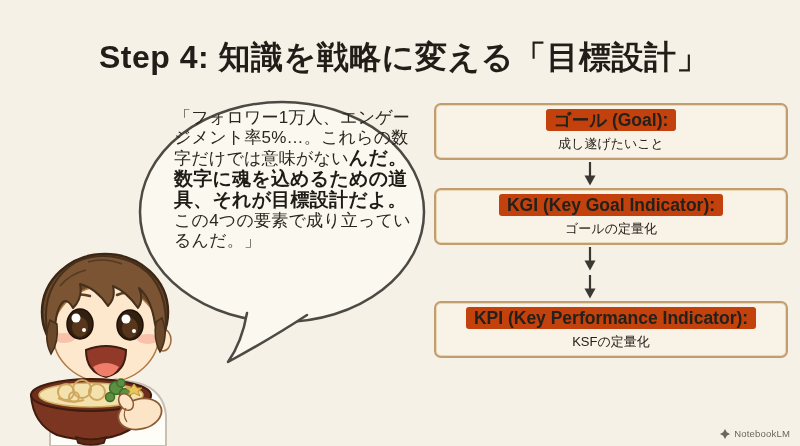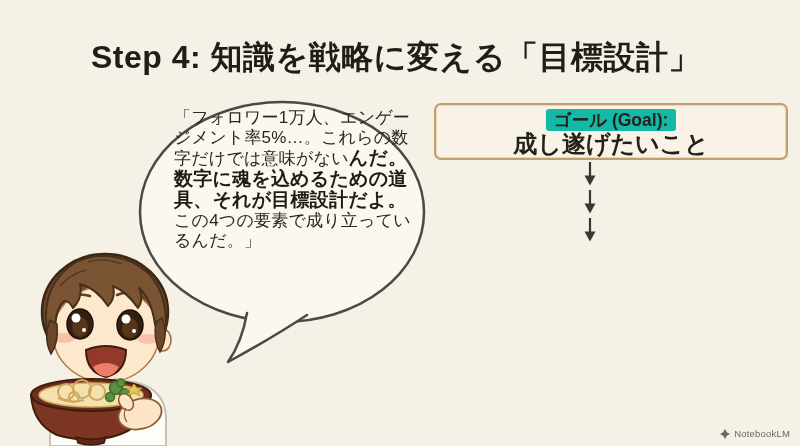--- a/index.html
+++ b/index.html
@@ -3,21 +3,21 @@
 <meta charset="utf-8">
 <style>
   html,body{margin:0;padding:0;}
   body{
     width:800px;height:446px;overflow:hidden;position:relative;
     background:#f6f1e6;
     font-family:"Liberation Sans","DejaVu Sans",sans-serif;
     color:#26231e;
   }
   .title{
-    position:absolute;left:0;top:36px;width:792px;text-align:center;
+    position:absolute;left:8px;top:36px;width:792px;text-align:center;
     font-size:32px;font-weight:bold;letter-spacing:.5px;color:#211e19;
   }
   
   .bubble-svg{position:absolute;left:132px;top:94px;}
   .bubble-text{
     position:absolute;left:174px;top:108px;width:244px;
     font-size:17px;line-height:20px;color:#2a2620;
     letter-spacing:.2px;
   }
   .bubble-text strong{font-size:19px;font-weight:bold;color:#1f1b16;}
@@ -26,25 +26,25 @@
     position:absolute;left:434px;top:103px;width:354px;
     display:flex;flex-direction:column;align-items:stretch;
   }
   .flow-box{
     box-sizing:border-box;height:57px;border:2px solid #c29d6f;border-radius:7px;
     background:#f8f3e6;box-shadow:inset 0 0 0 1px #e9d8b8;
     display:flex;flex-direction:column;align-items:center;justify-content:center;
     gap:1px;padding:2px 6px;
   }
   .box-header{
-    display:inline-block;background:#14b8a6;border-radius:3px;
+    display:inline-block;background:#c2410c;border-radius:3px;
     padding:0 8px;font-size:17.5px;font-weight:bold;color:#24211b;line-height:22px;
     white-space:nowrap;
   }
-  .box-sub{font-size:24px;font-weight:bold;color:#24211b;line-height:23px;white-space:nowrap;}
+  .box-sub{font-size:13px;font-weight:normal;color:#24211b;line-height:23px;white-space:nowrap;}
   .arrow-wrap{
     height:28px;display:flex;align-items:center;justify-content:center;
     transform:translateX(-21px);
   }
   
   .character{position:absolute;left:0;top:240px;}
   
   .watermark{
     position:absolute;right:10px;bottom:7px;display:flex;align-items:center;gap:4px;
     color:#6b665e;font-size:9.5px;letter-spacing:.2px;
@@ -70,36 +70,44 @@
     <span class="box-sub">成し遂げたいこと</span>
   </div>
 
   <div class="arrow-wrap">
     <svg width="18" height="26" viewBox="0 0 18 26">
       <line x1="9" y1="1" x2="9" y2="16" stroke="#3a3833" stroke-width="2.2"></line>
       <path d="M3.5 14.5 L9 24.5 L14.5 14.5 Z" fill="#3a3833"></path>
     </svg>
   </div>
 
+  <div class="flow-box">
+    <span class="box-header">KGI (Key Goal Indicator):</span>
+    <span class="box-sub">ゴールの定量化</span>
+  </div>
 
   <div class="arrow-wrap">
     <svg width="18" height="26" viewBox="0 0 18 26">
       <line x1="9" y1="1" x2="9" y2="16" stroke="#3a3833" stroke-width="2.2"></line>
       <path d="M3.5 14.5 L9 24.5 L14.5 14.5 Z" fill="#3a3833"></path>
     </svg>
   </div>
 
 
   <div class="arrow-wrap">
     <svg width="18" height="26" viewBox="0 0 18 26">
       <line x1="9" y1="1" x2="9" y2="16" stroke="#3a3833" stroke-width="2.2"></line>
       <path d="M3.5 14.5 L9 24.5 L14.5 14.5 Z" fill="#3a3833"></path>
     </svg>
   </div>
 
+  <div class="flow-box">
+    <span class="box-header">KPI (Key Performance Indicator):</span>
+    <span class="box-sub">KSFの定量化</span>
+  </div>
 
 </div>
 
 <svg class="character" width="215" height="206" viewBox="0 0 215 206">
 
   <ellipse cx="105" cy="72" rx="63" ry="58" fill="#6b4829" stroke="#3c2614" stroke-width="2.5"></ellipse>
 
   <ellipse cx="163" cy="100" rx="8" ry="11" fill="#fde8cd" stroke="#9c6a3d" stroke-width="1.5"></ellipse>
 
   <ellipse cx="106" cy="94" rx="53" ry="48" fill="#fde8cd" stroke="#b07a45" stroke-width="1.5"></ellipse>

